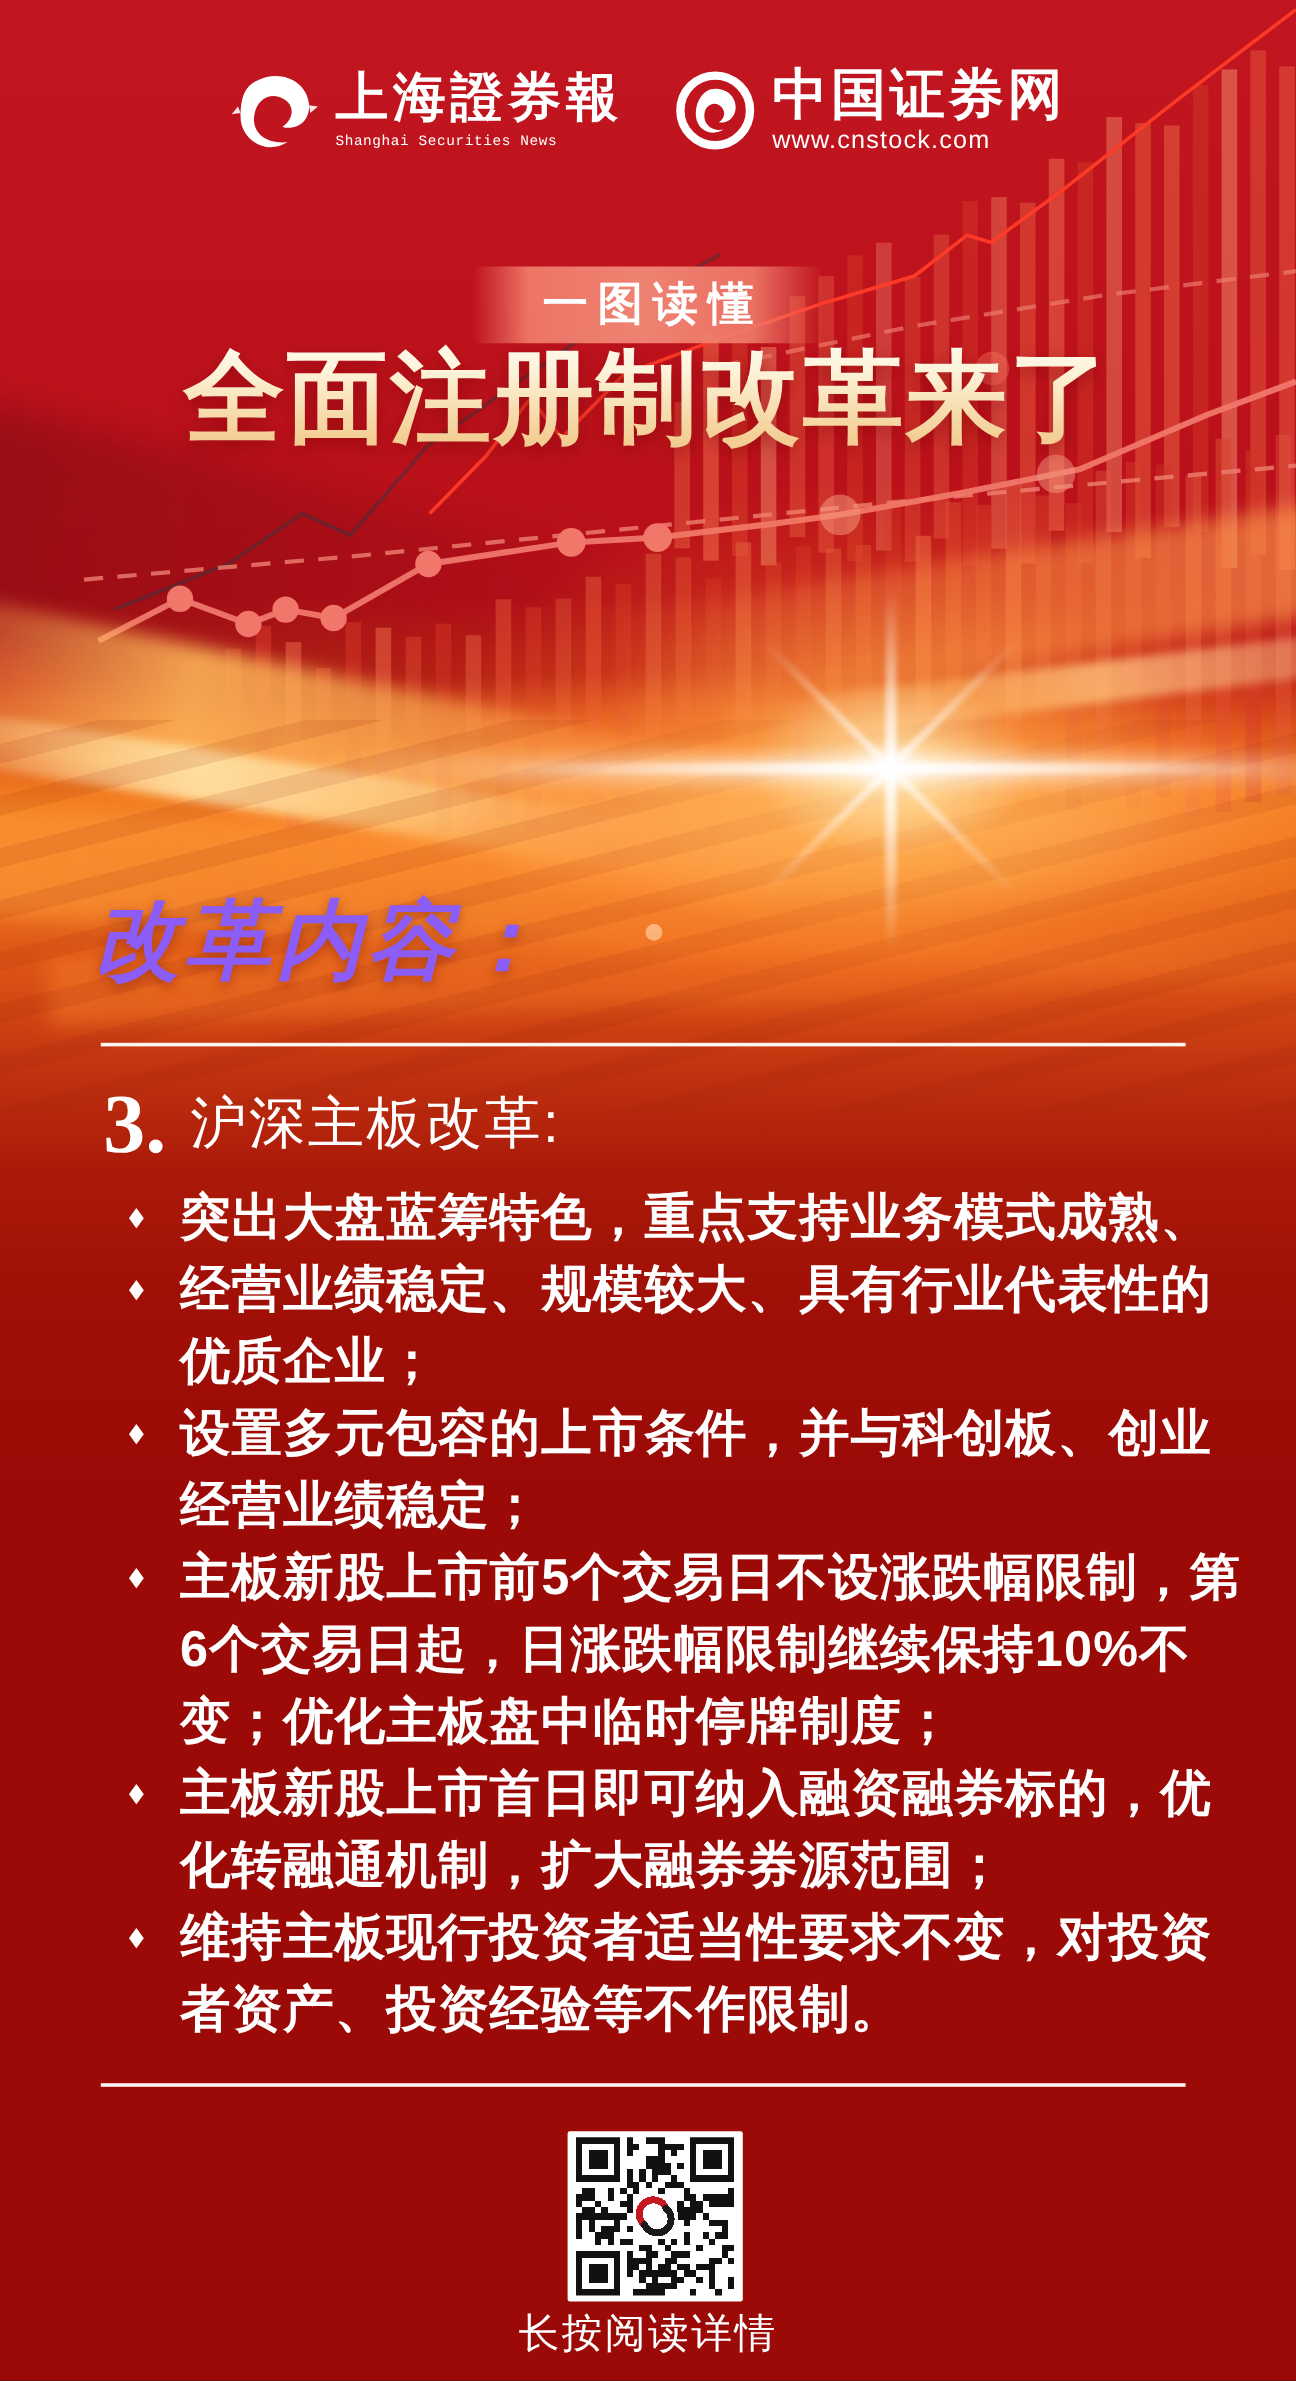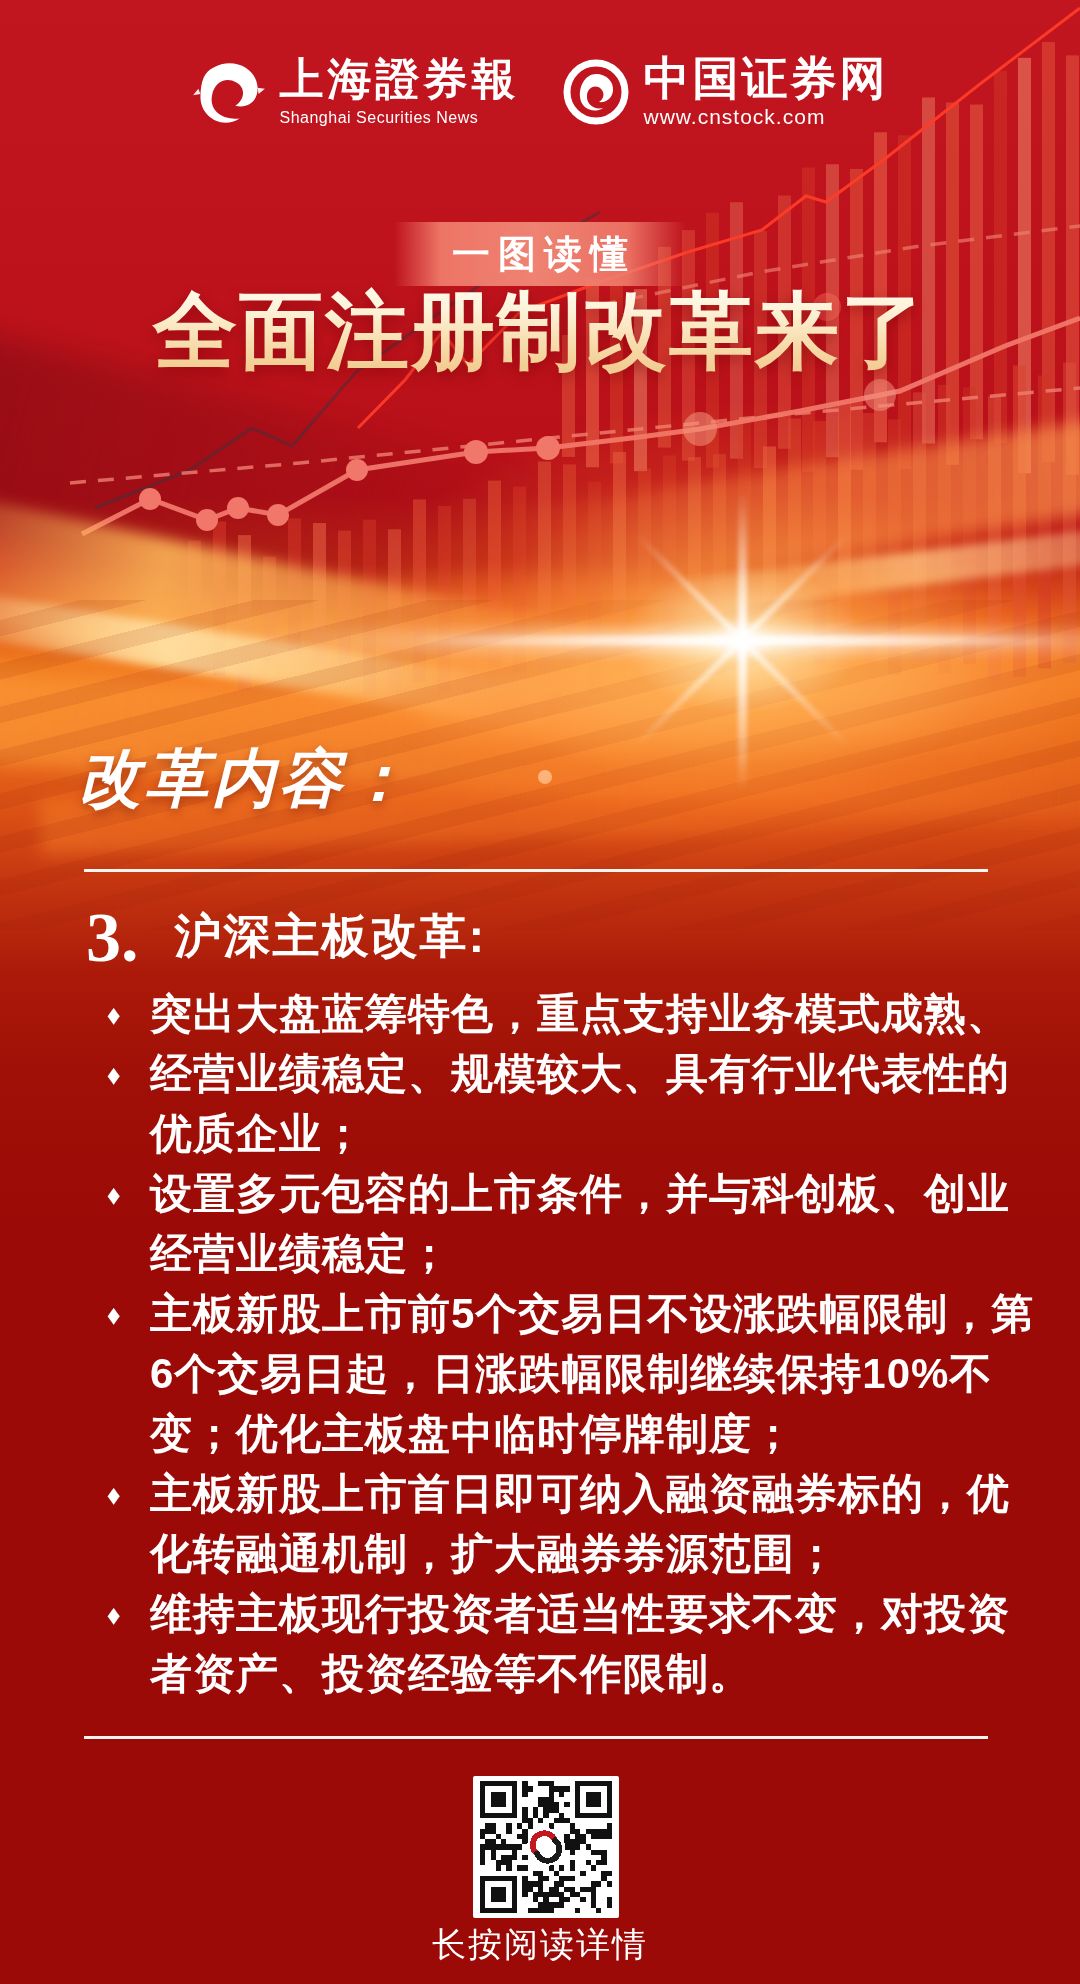--- a/index.html
+++ b/index.html
@@ -58,49 +58,49 @@
   .spike-h2{left:242px;top:630px;width:1000px;height:22px;filter:blur(7px);opacity:.75;}
   .spike-v {left:738px;top:492px;width:9px;height:300px;filter:blur(2px);
             background:linear-gradient(180deg,rgba(255,255,255,0),rgba(255,255,255,.95),rgba(255,255,255,0));}
   .spike-d1{left:592px;top:637px;width:300px;height:6px;transform:rotate(45deg);filter:blur(2px);opacity:.8;}
   .spike-d2{left:592px;top:637px;width:300px;height:6px;transform:rotate(-45deg);filter:blur(2px);opacity:.8;}
   
   .header{position:absolute;left:0;top:54px;width:1080px;display:flex;justify-content:center;align-items:center;gap:42px;z-index:6;color:#fff;}
   .logo{display:flex;align-items:center;gap:14px;}
   .logo-cn{font-family:"Liberation Serif","DejaVu Serif",serif;font-weight:700;font-size:44px;letter-spacing:4px;line-height:1.05;}
   .logo-cn2{font-weight:700;font-size:46px;letter-spacing:3px;line-height:1.05;}
-  .logo-en{font-size:16px;letter-spacing:.5px;margin-top:6px;}
+  .logo-en{font-size:12px;letter-spacing:.5px;margin-top:6px;font-family:Liberation Mono, monospace;}
   .logo-en2{font-size:21px;letter-spacing:1px;margin-top:3px;}
   
   .badge{
     position:absolute;left:540px;top:186px;transform:translateX(-50%);
     width:292px;height:64px;line-height:64px;text-align:center;z-index:6;
     background:linear-gradient(90deg,rgba(240,120,100,0) 0%,rgba(241,125,108,.92) 16%,#ef8272 48%,rgba(241,125,108,.88) 80%,rgba(240,120,100,0) 100%);
     border-radius:4px;color:#fff;font-size:38px;font-weight:700;letter-spacing:8px;text-indent:8px;margin-top:36px;
   }
   .main-title{
     position:absolute;left:0;top:275px;width:1080px;margin:0;text-align:center;z-index:6;
     font-size:84px;font-weight:900;letter-spacing:2px;
     background:linear-gradient(180deg,#fffdf4 0%,#fdf3da 30%,#f8e0b4 55%,#f3cf96 78%,#efc286 100%);
     -webkit-background-clip:text;background-clip:text;color:transparent;
     filter:drop-shadow(0 5px 7px rgba(110,0,5,.45));
   }
   
   .section-title{
-    position:absolute;left:78px;top:736px;margin:0;z-index:6;color:#ffffff;
+    position:absolute;left:78px;top:736px;margin:0;z-index:6;color:#8b5cf6;
     font-family:"Liberation Serif","DejaVu Serif",serif;font-style:italic;font-weight:700;
-    font-size:63px;letter-spacing:4px;text-shadow:0 4px 10px rgba(90,0,0,.35);
+    font-size:72px;letter-spacing:4px;text-shadow:0 4px 10px rgba(90,0,0,.35);
   }
   .rule{position:absolute;left:84px;width:904px;height:3px;background:rgba(255,255,255,.95);z-index:6;}
   .rule-top{top:869px;}
   .rule-bottom{top:1736px;}
   
   .reform-head{position:absolute;left:86px;top:903px;display:flex;align-items:flex-end;z-index:6;color:#fff;}
   .reform-num{font-family:"Liberation Serif","DejaVu Serif",serif;font-size:70px;font-weight:700;line-height:1;}
-  .reform-heading{font-size:47px;font-weight:700;margin-left:36px;padding-bottom:5px;letter-spacing:2px;}
+  .reform-heading{font-size:47px;font-weight:400;margin-left:20px;padding-bottom:5px;letter-spacing:2px;}
   .reform-lines{position:absolute;left:86px;top:984px;z-index:6;color:#fff;}
   .cline{height:60px;line-height:60px;white-space:nowrap;font-size:42px;font-weight:700;letter-spacing:1px;display:flex;align-items:center;}
   .diamond{width:56px;margin-right:8px;text-align:center;font-size:20px;flex:0 0 auto;transform:scale(.8,1.1);}
   .cline.cont .diamond{visibility:hidden;}
   
   .qr-wrap{position:absolute;left:473px;top:1776px;width:146px;height:142px;background:#fff;border-radius:2px;z-index:6;}
   .qr-wrap svg{position:absolute;left:5px;top:5px;}
   .qr-caption{position:absolute;left:0;top:1922px;width:1080px;text-align:center;color:#fff;font-size:34px;letter-spacing:2px;z-index:6;}
 </style>
 </head>

